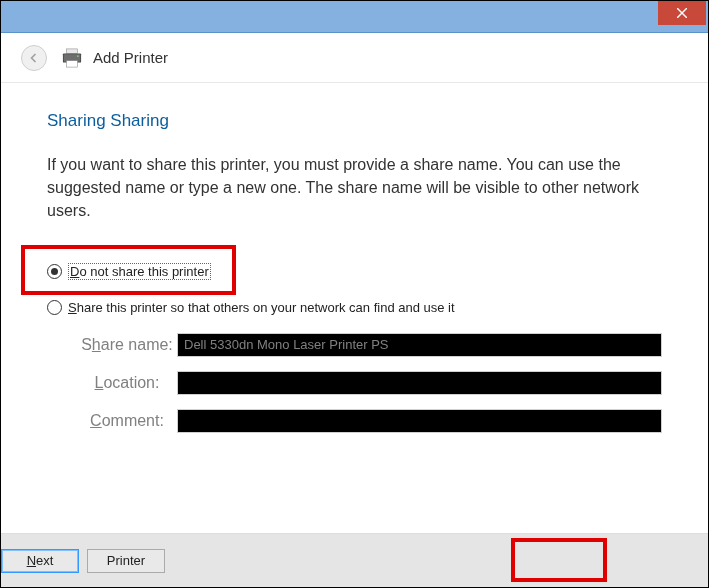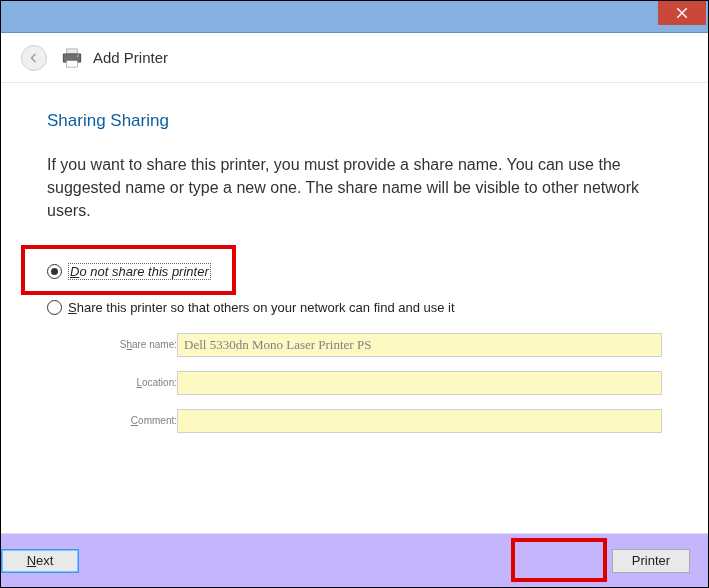--- a/index.html
+++ b/index.html
@@ -75,21 +75,20 @@
     }
     .description {
       color: #333;
       font-size: 16px;
       line-height: 1.45;
       margin-bottom: 40px;
     }
     .radio-group-1 {
       position: relative;
       margin-bottom: 20px;
-      font-style: italic;
     }
     .highlight-box-1 {
       position: absolute;
       left: -26px;
       top: -18px;
       width: 215px;
       height: 50px;
       border: 4px solid #e00000;
       pointer-events: none;
     }
@@ -128,43 +127,43 @@
       margin-top: 4px;
     }
     .form-row {
       display: flex;
       align-items: center;
       margin-bottom: 14px;
     }
     .form-label {
       width: 100px;
       color: #808080;
-      font-size: 10px;
-      text-align: right;
+      font-size: 16px;
+      text-align: center;
     }
     .form-input {
       flex: 1;
       height: 24px;
       border: 1px solid #d0d0d0;
-      background: #fef9c3;
+      background: #000000;
       padding: 2px 6px;
-      font-family: Liberation Serif, serif;
+      font-family: Liberation Sans, sans-serif;
       font-size: 13px;
       color: #808080;
     }
     .footer {
       position: absolute;
       bottom: 0;
       left: 0;
       right: 0;
       height: 54px;
-      background: #c4b5fd;
+      background: #e5e5e5;
       border-top: 1px solid #ddd;
       display: flex;
-      justify-content: space-between;
+      justify-content: flex-start;
       align-items: center;
       padding-right: 18px;
       gap: 8px;
     }
     .btn {
       min-width: 78px;
       height: 24px;
       border: 1px solid #aaa;
       background: #e9e9e9;
       font-family: inherit;

